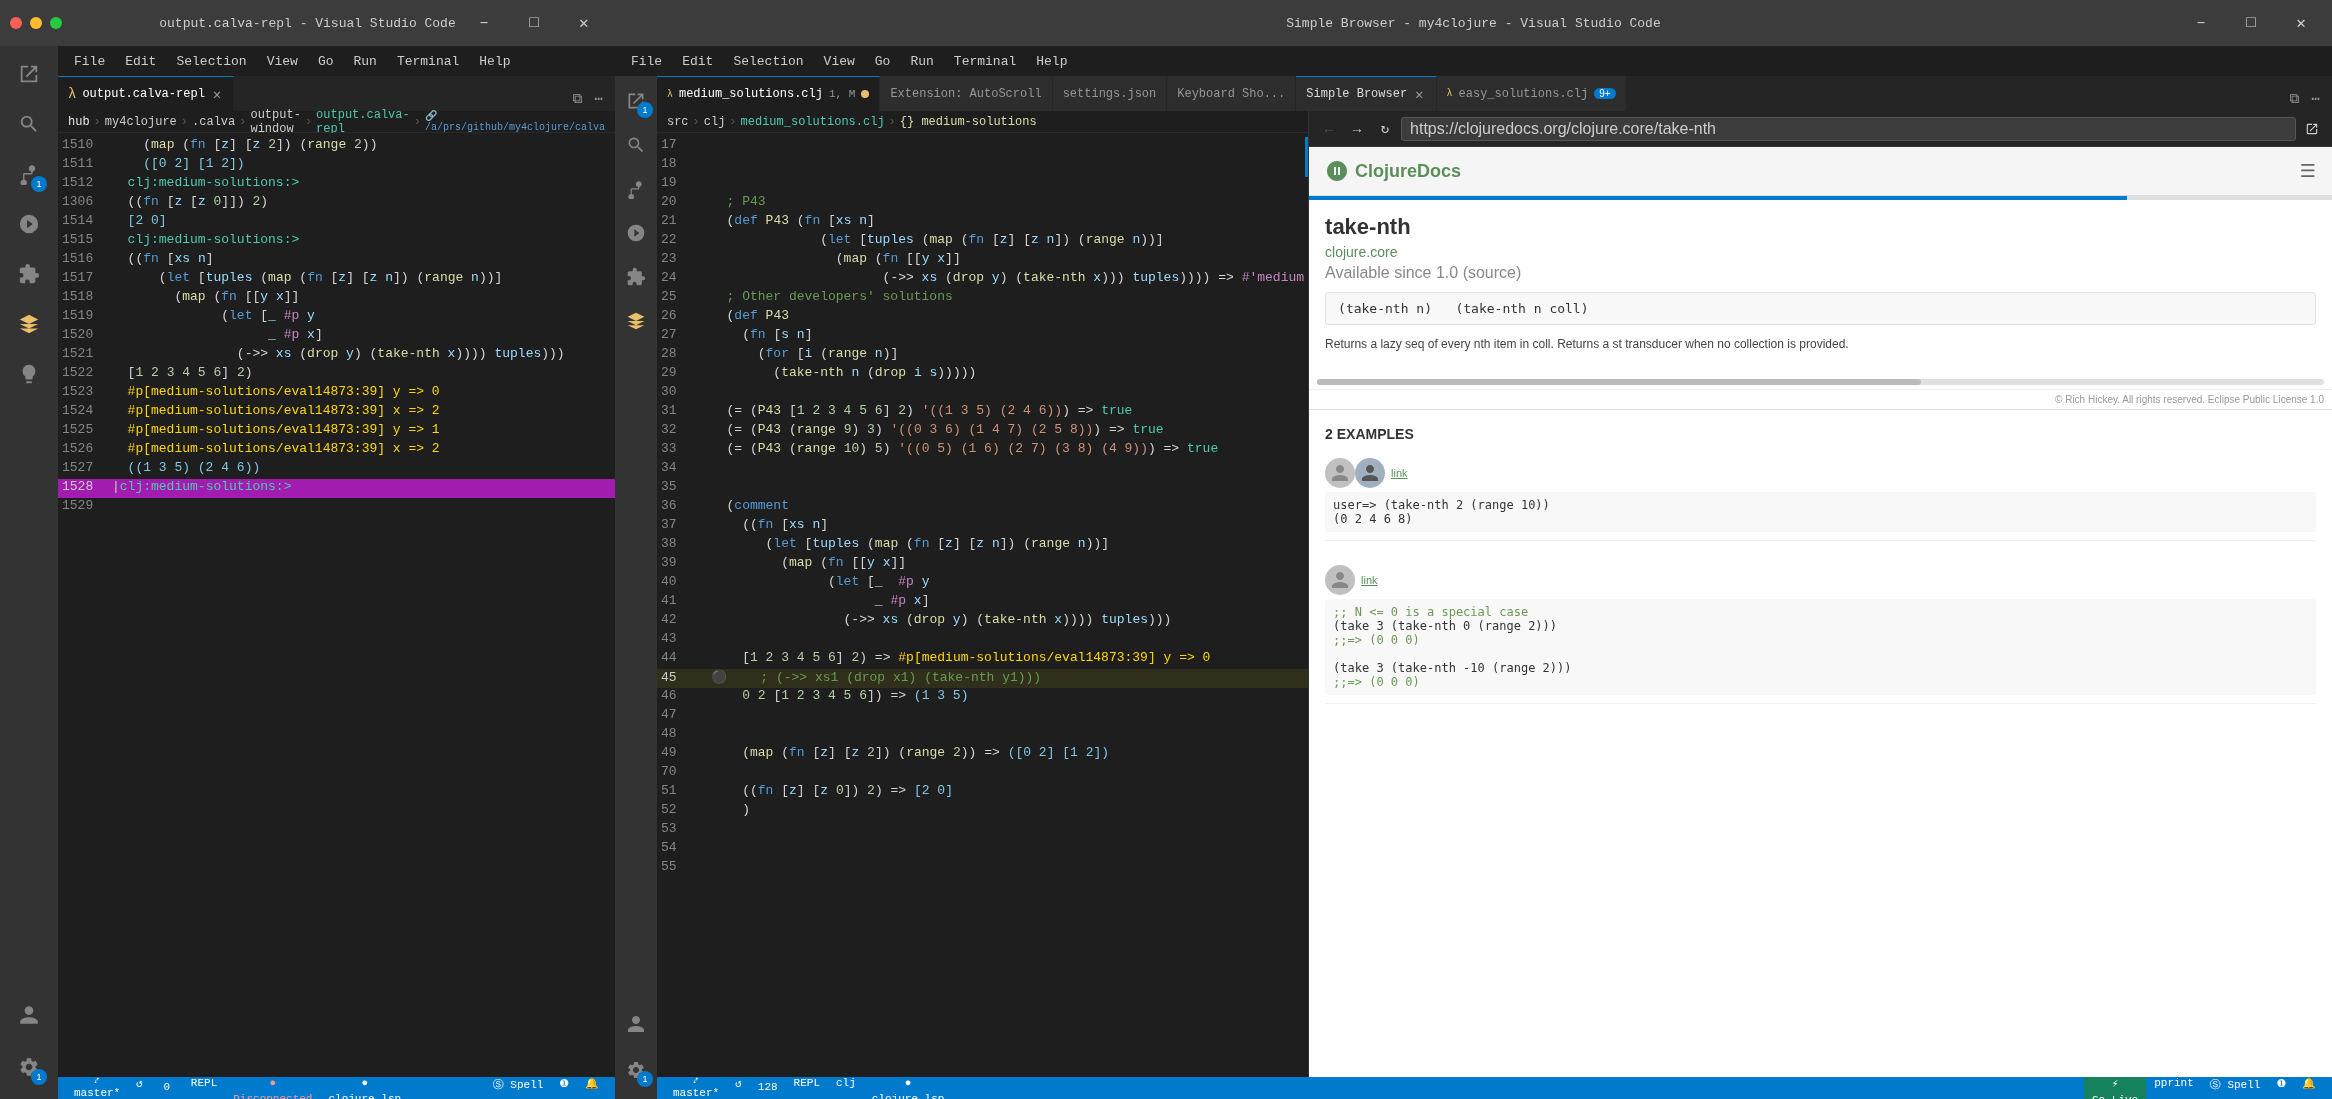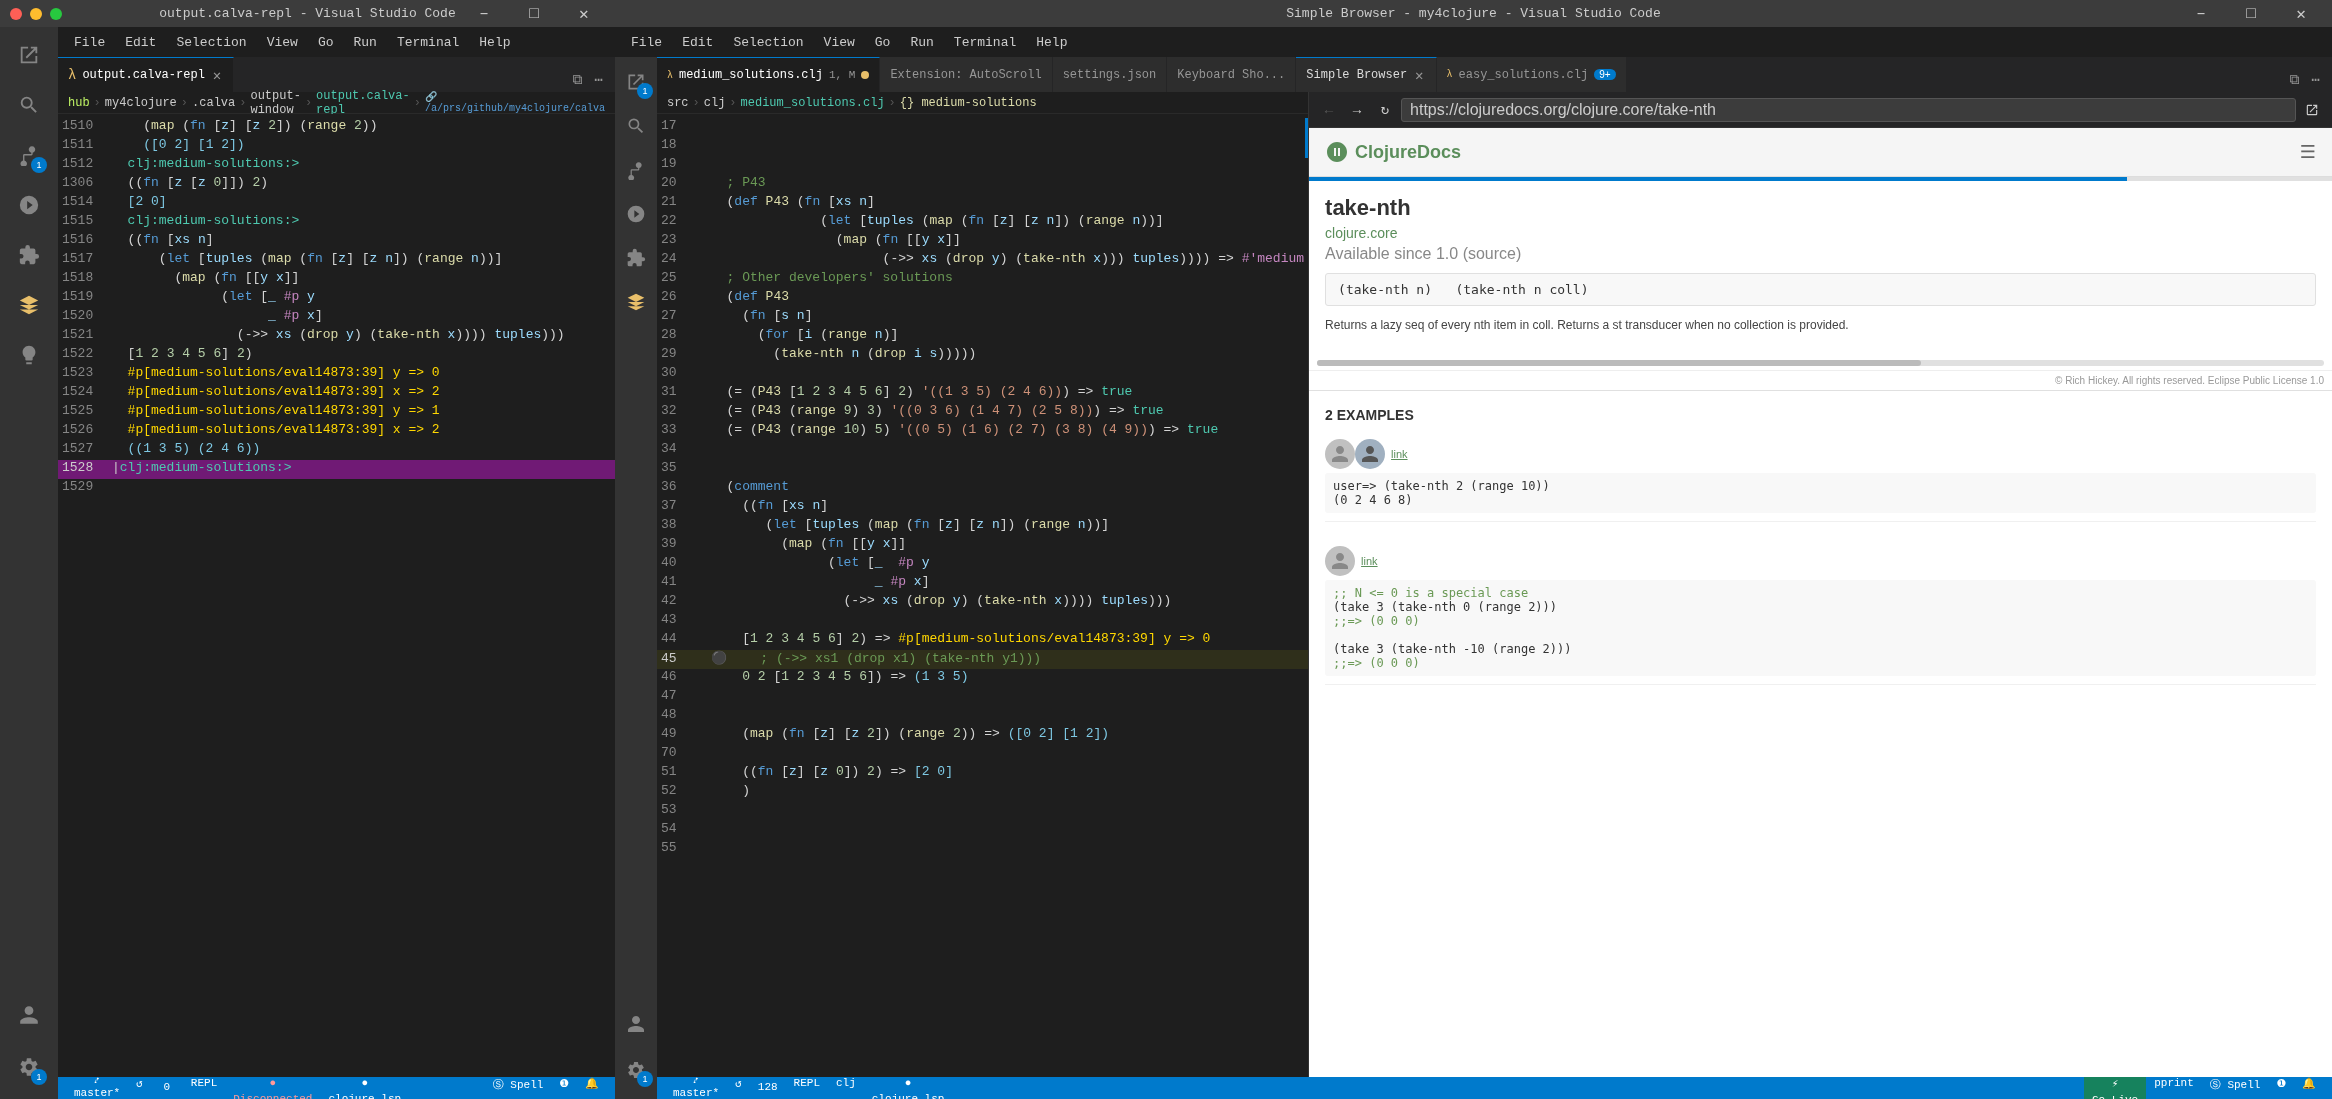--- a/index.html
+++ b/index.html
@@ -199,21 +199,21 @@
     .fn-name { color: #dcdcaa; }
     .str { color: #ce9178; }
     .num { color: #b5cea8; }
     .comment { color: #6a9955; }
     .var { color: #9cdcfe; }
     .punct { color: #d4d4d4; }
     .ns { color: #4ec9b0; }
     .special { color: #c586c0; }
     .eval-out { color: #7ec8e3; }
     .yellow-dot { color: #e8bf6a; margin-right: 2px; }
-    .highlight-line { background: #701a75; }
+    .highlight-line { background: #a21caf; }
 
     
     .status-bar {
       height: 22px;
       background: #007acc;
       display: flex;
       align-items: center;
       padding: 0 8px;
       gap: 0;
       flex-shrink: 0;
@@ -407,21 +407,21 @@
       color: #333;
       background: #f8f8f8;
       padding: 6px 8px;
       border-radius: 3px;
       white-space: pre;
     }
     .example-code .comment { color: #6a9955; }
 
     
     .vsc-title {
-      height: 27px;
+      height: 46px;
       background: #3c3c3c;
       display: flex;
       align-items: center;
       justify-content: center;
       font-size: 13px;
       color: #cccccc;
       flex-shrink: 0;
       position: relative;
     }
     .vsc-title .left-dot {
@@ -562,21 +562,21 @@
               <span>output.calva-repl</span>
               <span class="tab-close">✕</span>
             </div>
             <div class="tabs-actions">
               <span class="tab-action-btn">⧉</span>
               <span class="tab-action-btn">⋯</span>
             </div>
           </div>
 
           <div class="breadcrumb">
-            <span style="cursor:pointer;color:#bef264;">hub</span>
+            <span style="cursor:pointer;color:#e5e5e5;">hub</span>
             <span class="breadcrumb-sep">›</span>
             <span style="cursor:pointer;color:#cccccc;">my4clojure</span>
             <span class="breadcrumb-sep">›</span>
             <span style="cursor:pointer;color:#cccccc;">.calva</span>
             <span class="breadcrumb-sep">›</span>
             <span style="cursor:pointer;color:#cccccc;">output-window</span>
             <span class="breadcrumb-sep">›</span>
             <span style="cursor:pointer;color:#4ec9b0;">output.calva-repl</span>
             <span class="breadcrumb-sep">›</span>
             <span style="color:#569cd6;font-size:10px;">🔗 /a/prs/github/my4clojure/calva</span>

